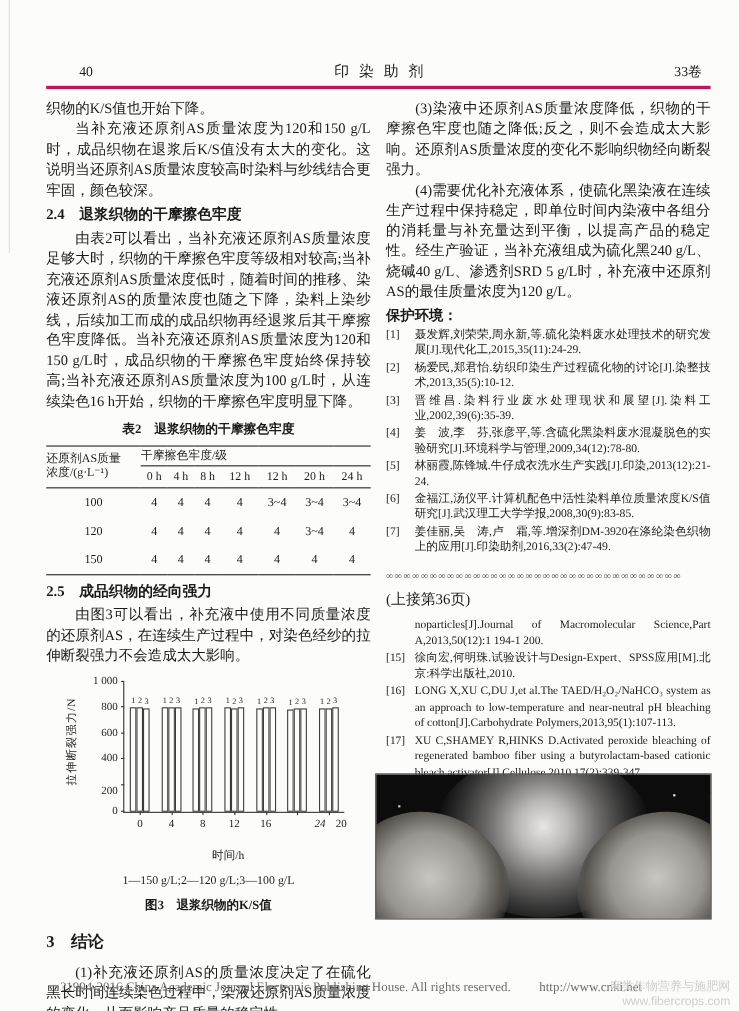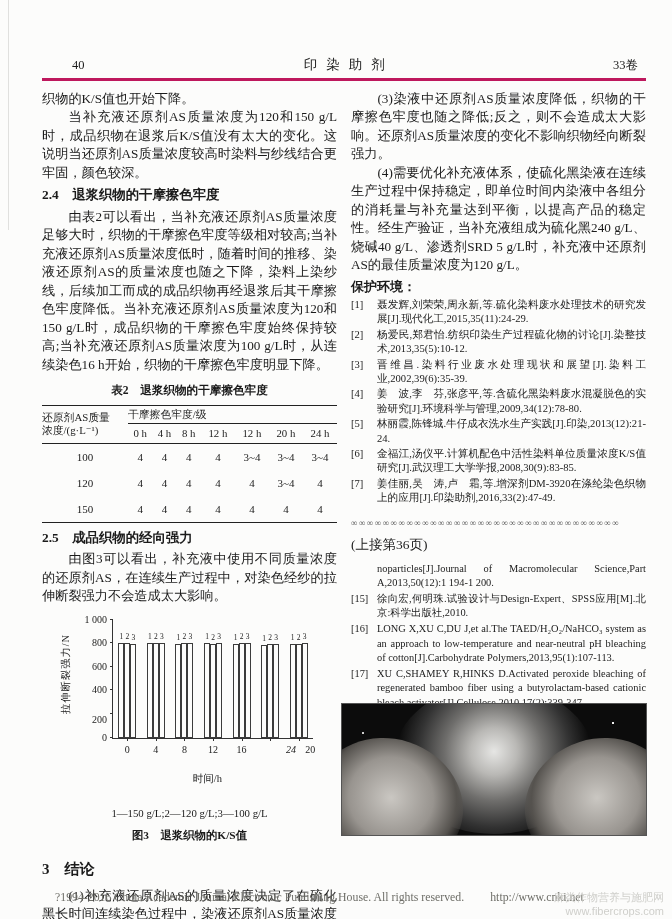--- a/index.html
+++ b/index.html
@@ -39,21 +39,21 @@
     font-size:10.3px;white-space:nowrap;letter-spacing:1px;}
   .plot{position:absolute;left:52px;top:4px;width:200px;height:118px;
     border-left:1px solid #333;border-bottom:1px solid #333;}
   .ytick{position:absolute;right:100%;margin-right:6px;font-size:10px;line-height:10px;width:34px;text-align:right;}
   .ymark{position:absolute;right:100%;width:3px;height:1px;background:#333;}
   .bar{position:absolute;bottom:0;width:6px;box-sizing:border-box;border:1px solid #3c3c3c;background:#fdfdfc;}
   .bar-num{position:absolute;width:8px;text-align:center;font-size:7.5px;line-height:8px;}
   .xtick{position:absolute;top:100%;margin-top:3px;width:20px;text-align:center;font-size:10px;}
   .xmark{position:absolute;top:100%;width:1px;height:3px;background:#333;}
   .x-axis-label{margin:22px 0 0 120px;font-size:10.5px;text-align:right;width:60px;}
-  .fig-legend{text-align:center;font-size:10.8px;margin-top:16px;}
+  .fig-legend{text-align:center;font-size:10.8px;margin-top:4px;}
   .fig-caption{text-align:center;font-weight:bold;font-size:11.4px;margin-top:3px;}
   
   .ref-head{font-weight:bold;font-size:13px;margin:3px 0 2px;}
   .refs{font-size:10.6px;line-height:14.4px;}
   .ref-item{display:flex;margin-bottom:1px;text-align:justify;}
   .ref-label{width:26px;flex:none;}
   .ref-text{flex:1;}
   .ornament{color:#5a5a5a;font-size:9px;letter-spacing:1.5px;margin:8px 0 4px;white-space:nowrap;overflow:hidden;}
   .cont-note{font-size:13.5px;margin:4px 0 7px;}
   .refs-cont{font-size:10.4px;line-height:14.6px;}

